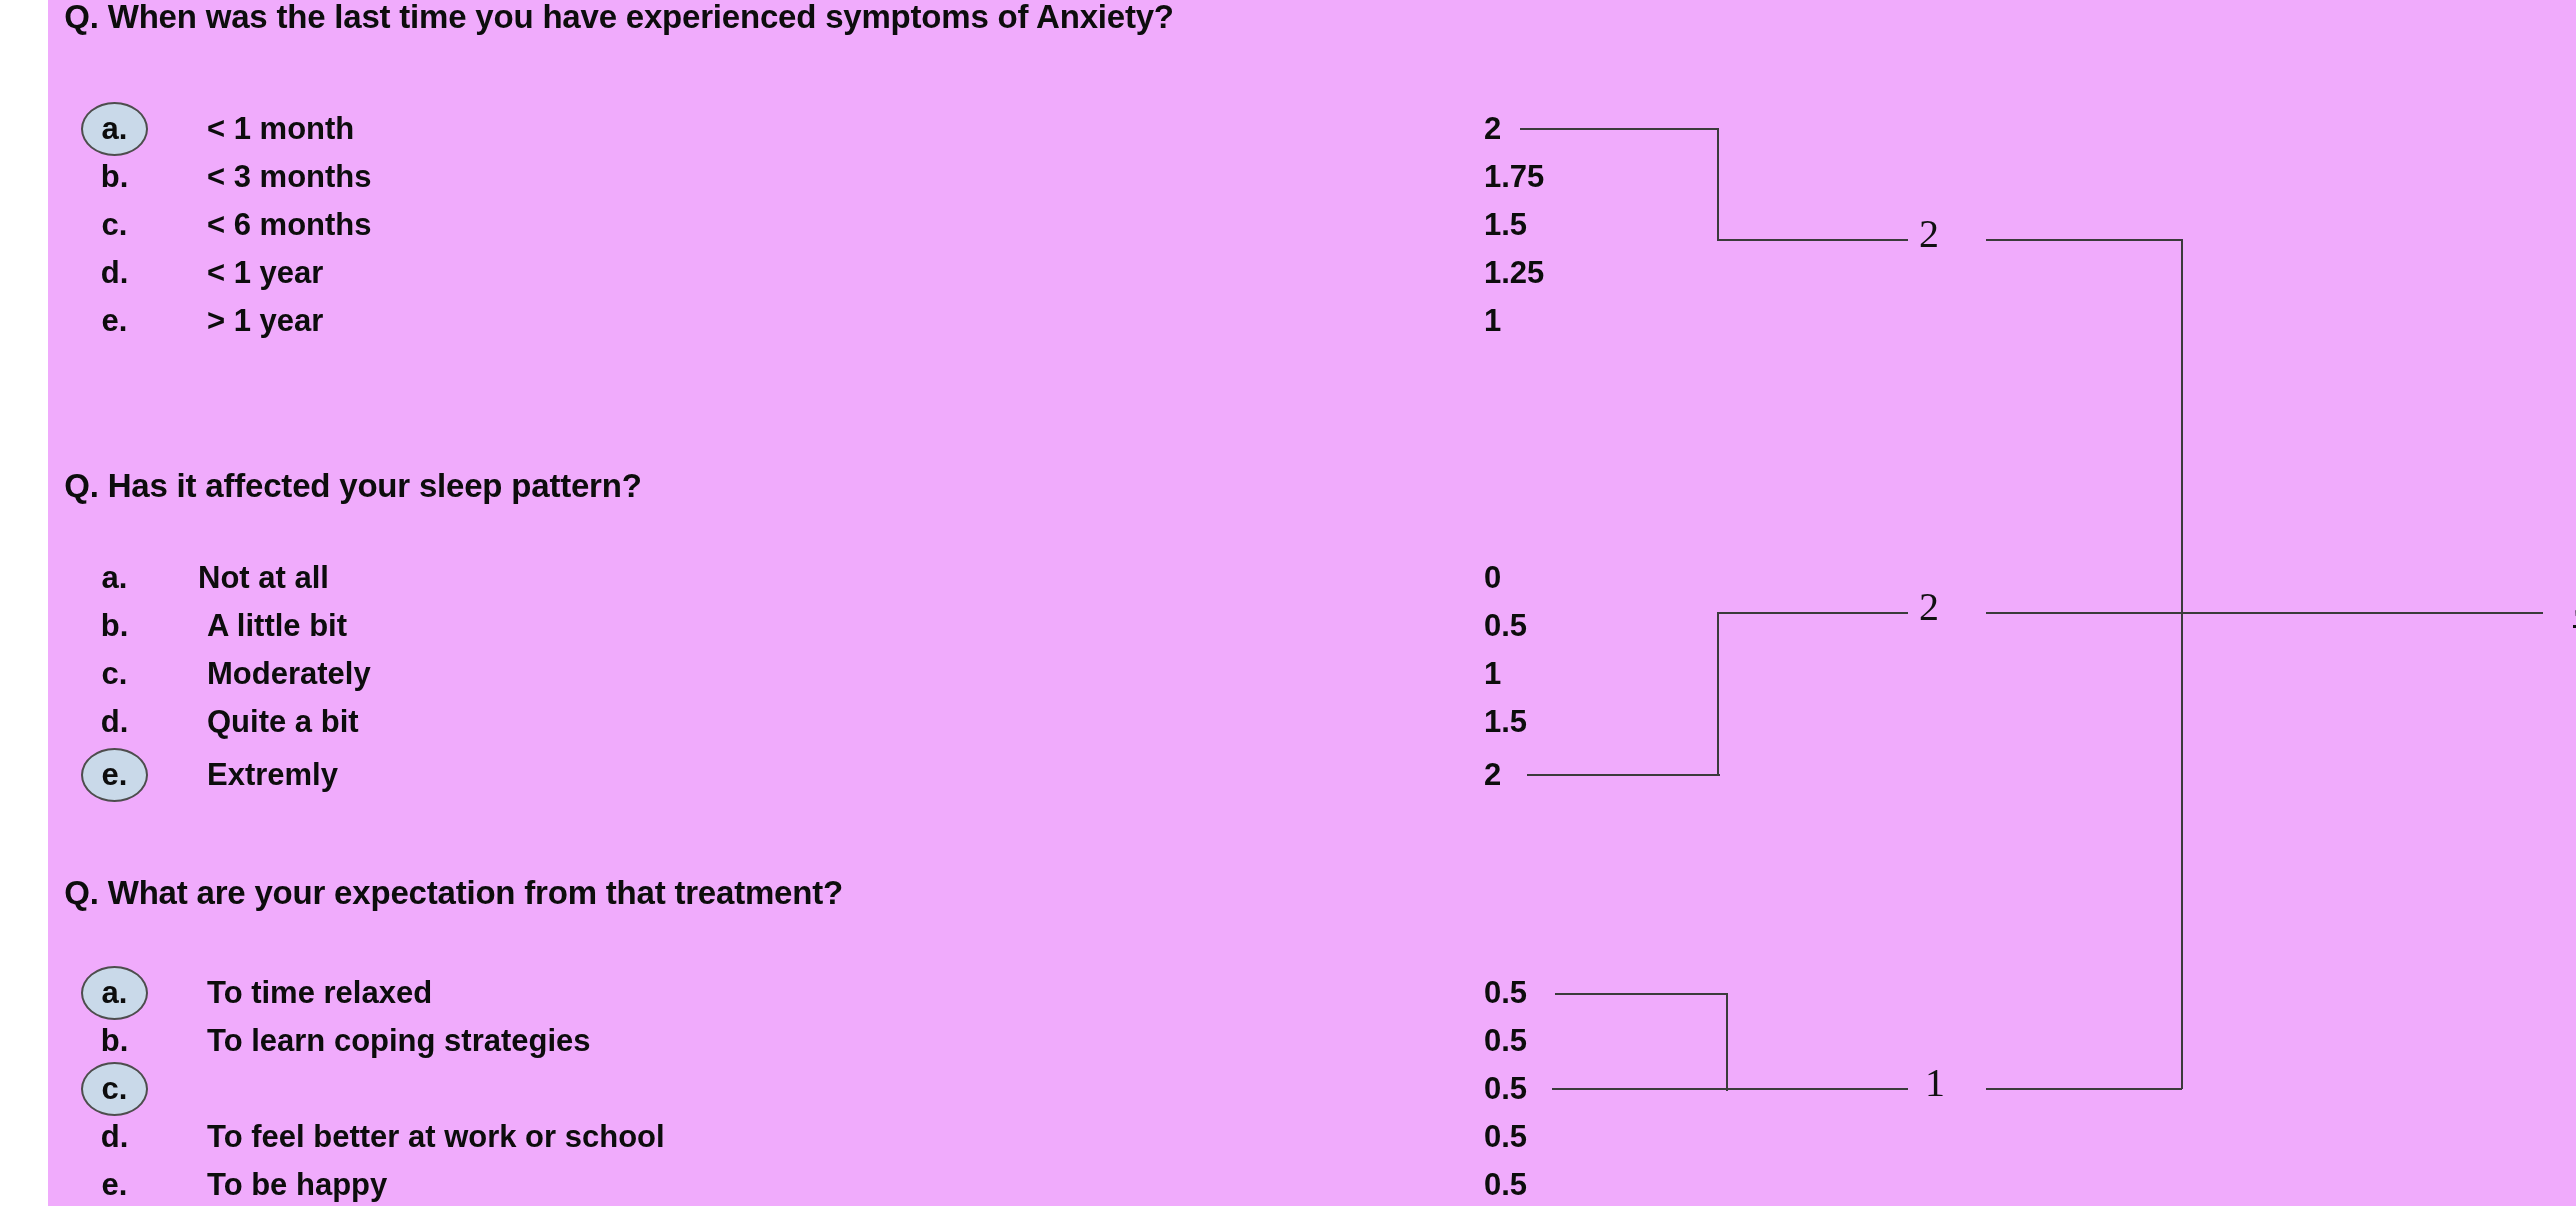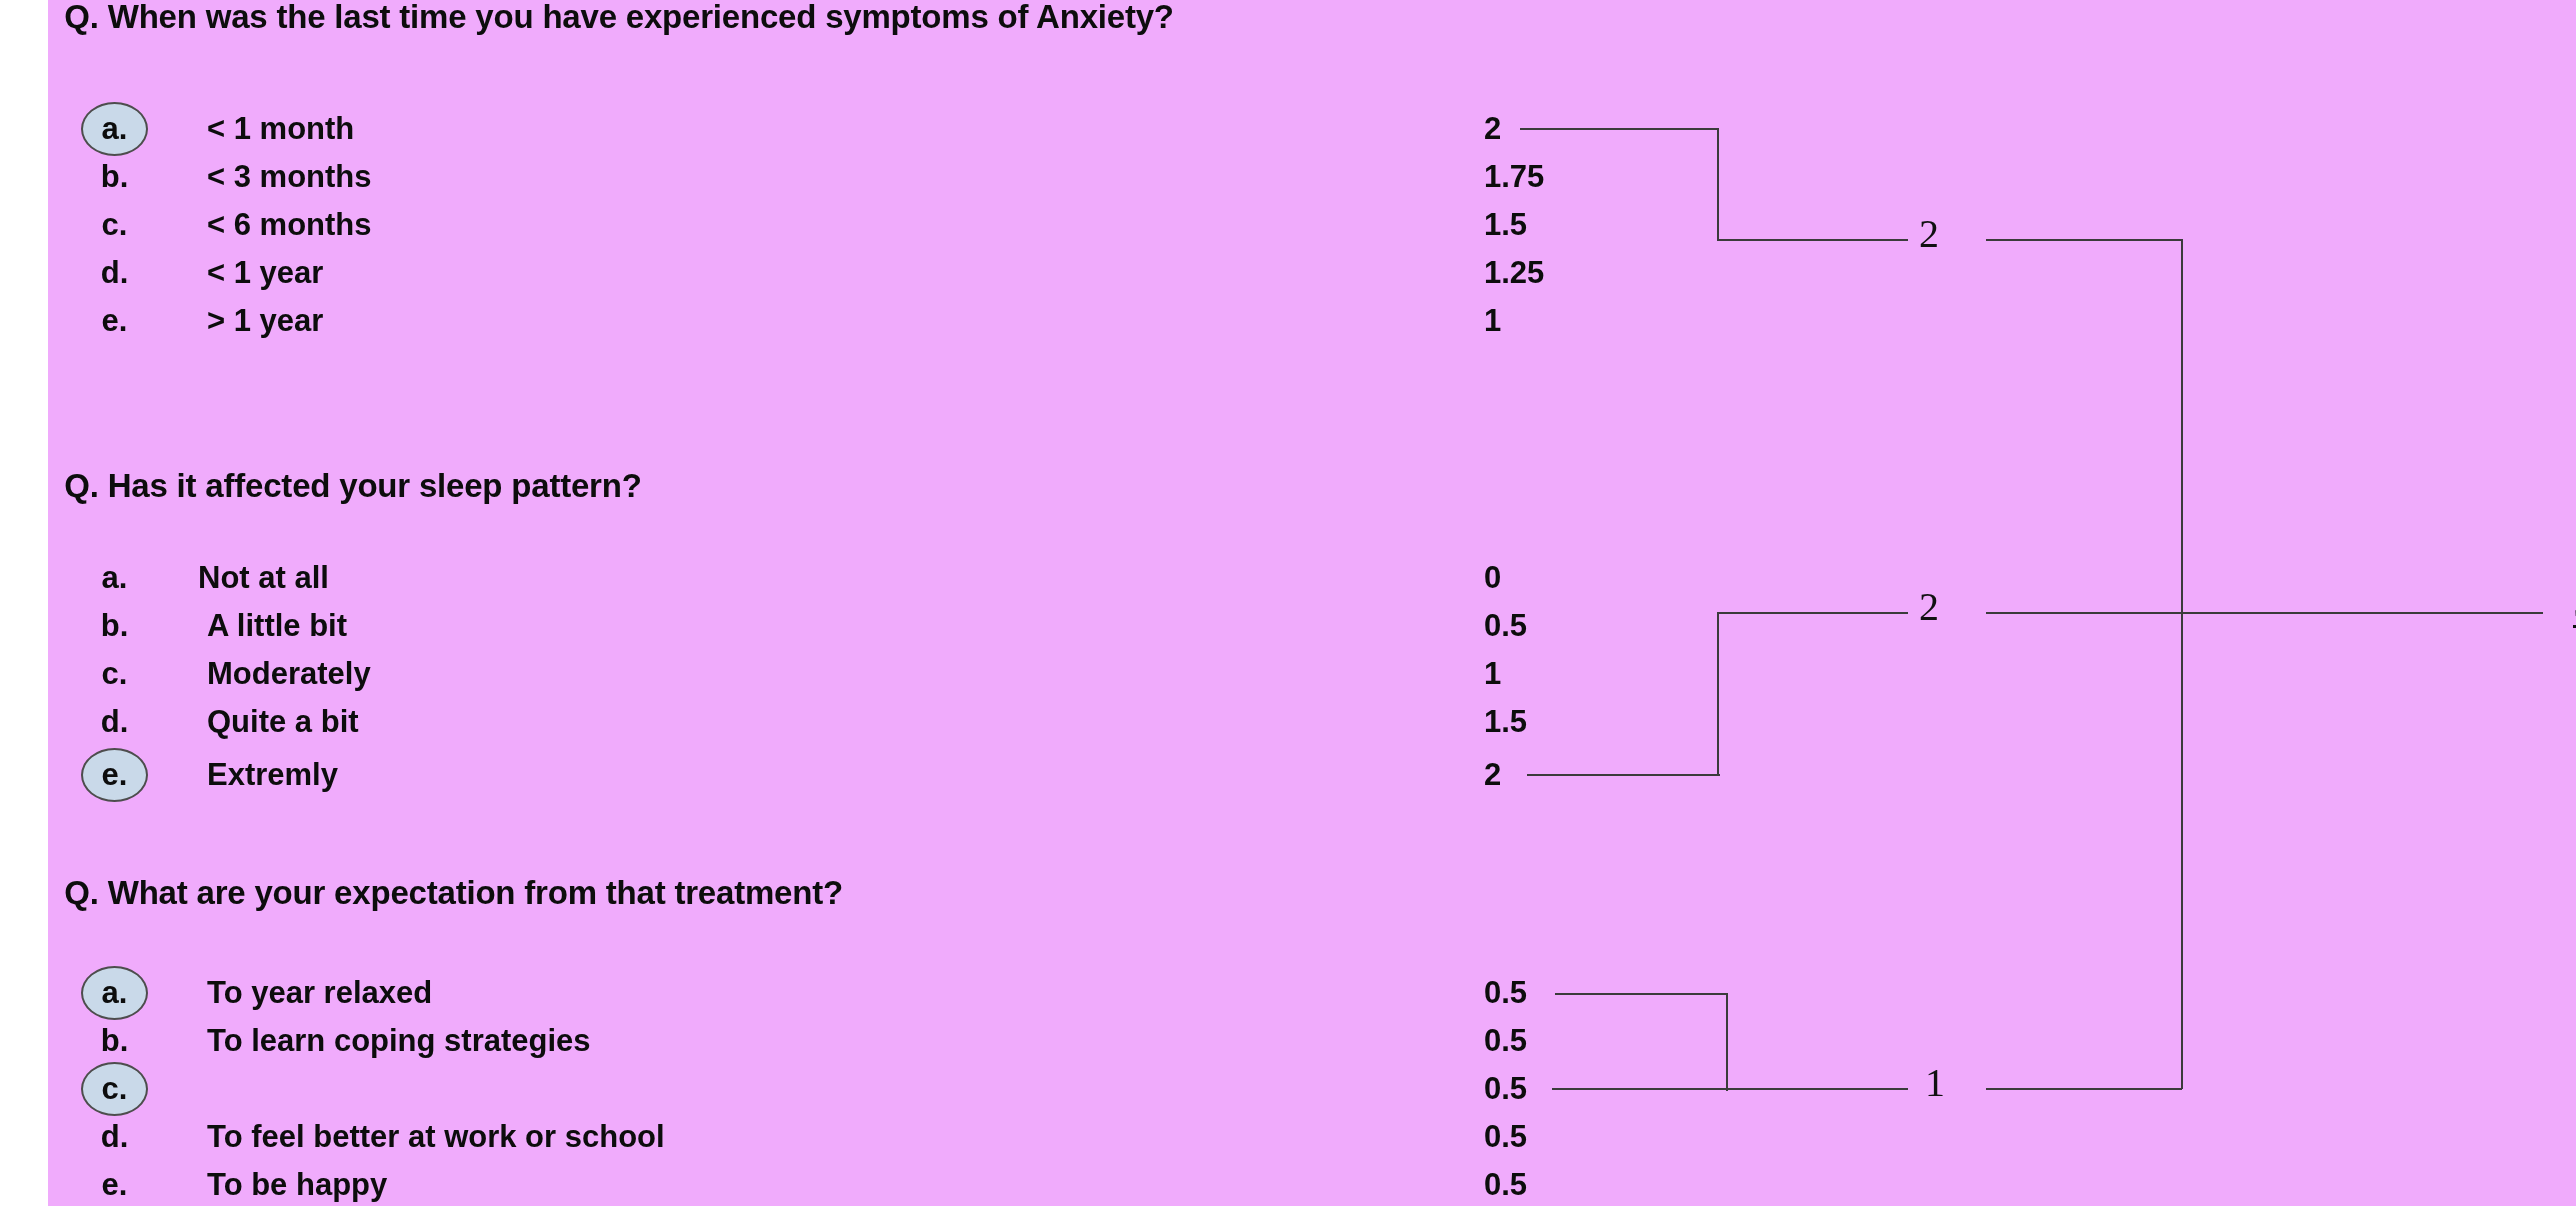--- a/index.html
+++ b/index.html
@@ -166,21 +166,21 @@
 
   <div class="sel-circle" style="left:33px; top:966px;"></div>
   <div class="sel-circle" style="left:33px; top:1062px;"></div>
 
   <div class="opt-letter" style="left:34px; top:975px;">a.</div>
   <div class="opt-letter" style="left:34px; top:1023px;">b.</div>
   <div class="opt-letter" style="left:34px; top:1071px;">c.</div>
   <div class="opt-letter" style="left:34px; top:1119px;">d.</div>
   <div class="opt-letter" style="left:34px; top:1167px;">e.</div>
 
-  <div class="opt-text" style="left:159px; top:975px;">To year relaxed</div>
+  <div class="opt-text" style="left:159px; top:975px;">To time relaxed</div>
   <div class="opt-text" style="left:159px; top:1023px;">To learn coping strategies</div>
   <div class="opt-text" style="left:159px; top:1119px;">To feel better at work or school</div>
   <div class="opt-text" style="left:159px; top:1167px;">To be happy</div>
 
   <div class="opt-value" style="left:1436px; top:975px;">0.5</div>
   <div class="opt-value" style="left:1436px; top:1023px;">0.5</div>
   <div class="opt-value" style="left:1436px; top:1071px;">0.5</div>
   <div class="opt-value" style="left:1436px; top:1119px;">0.5</div>
   <div class="opt-value" style="left:1436px; top:1167px;">0.5</div>
 

